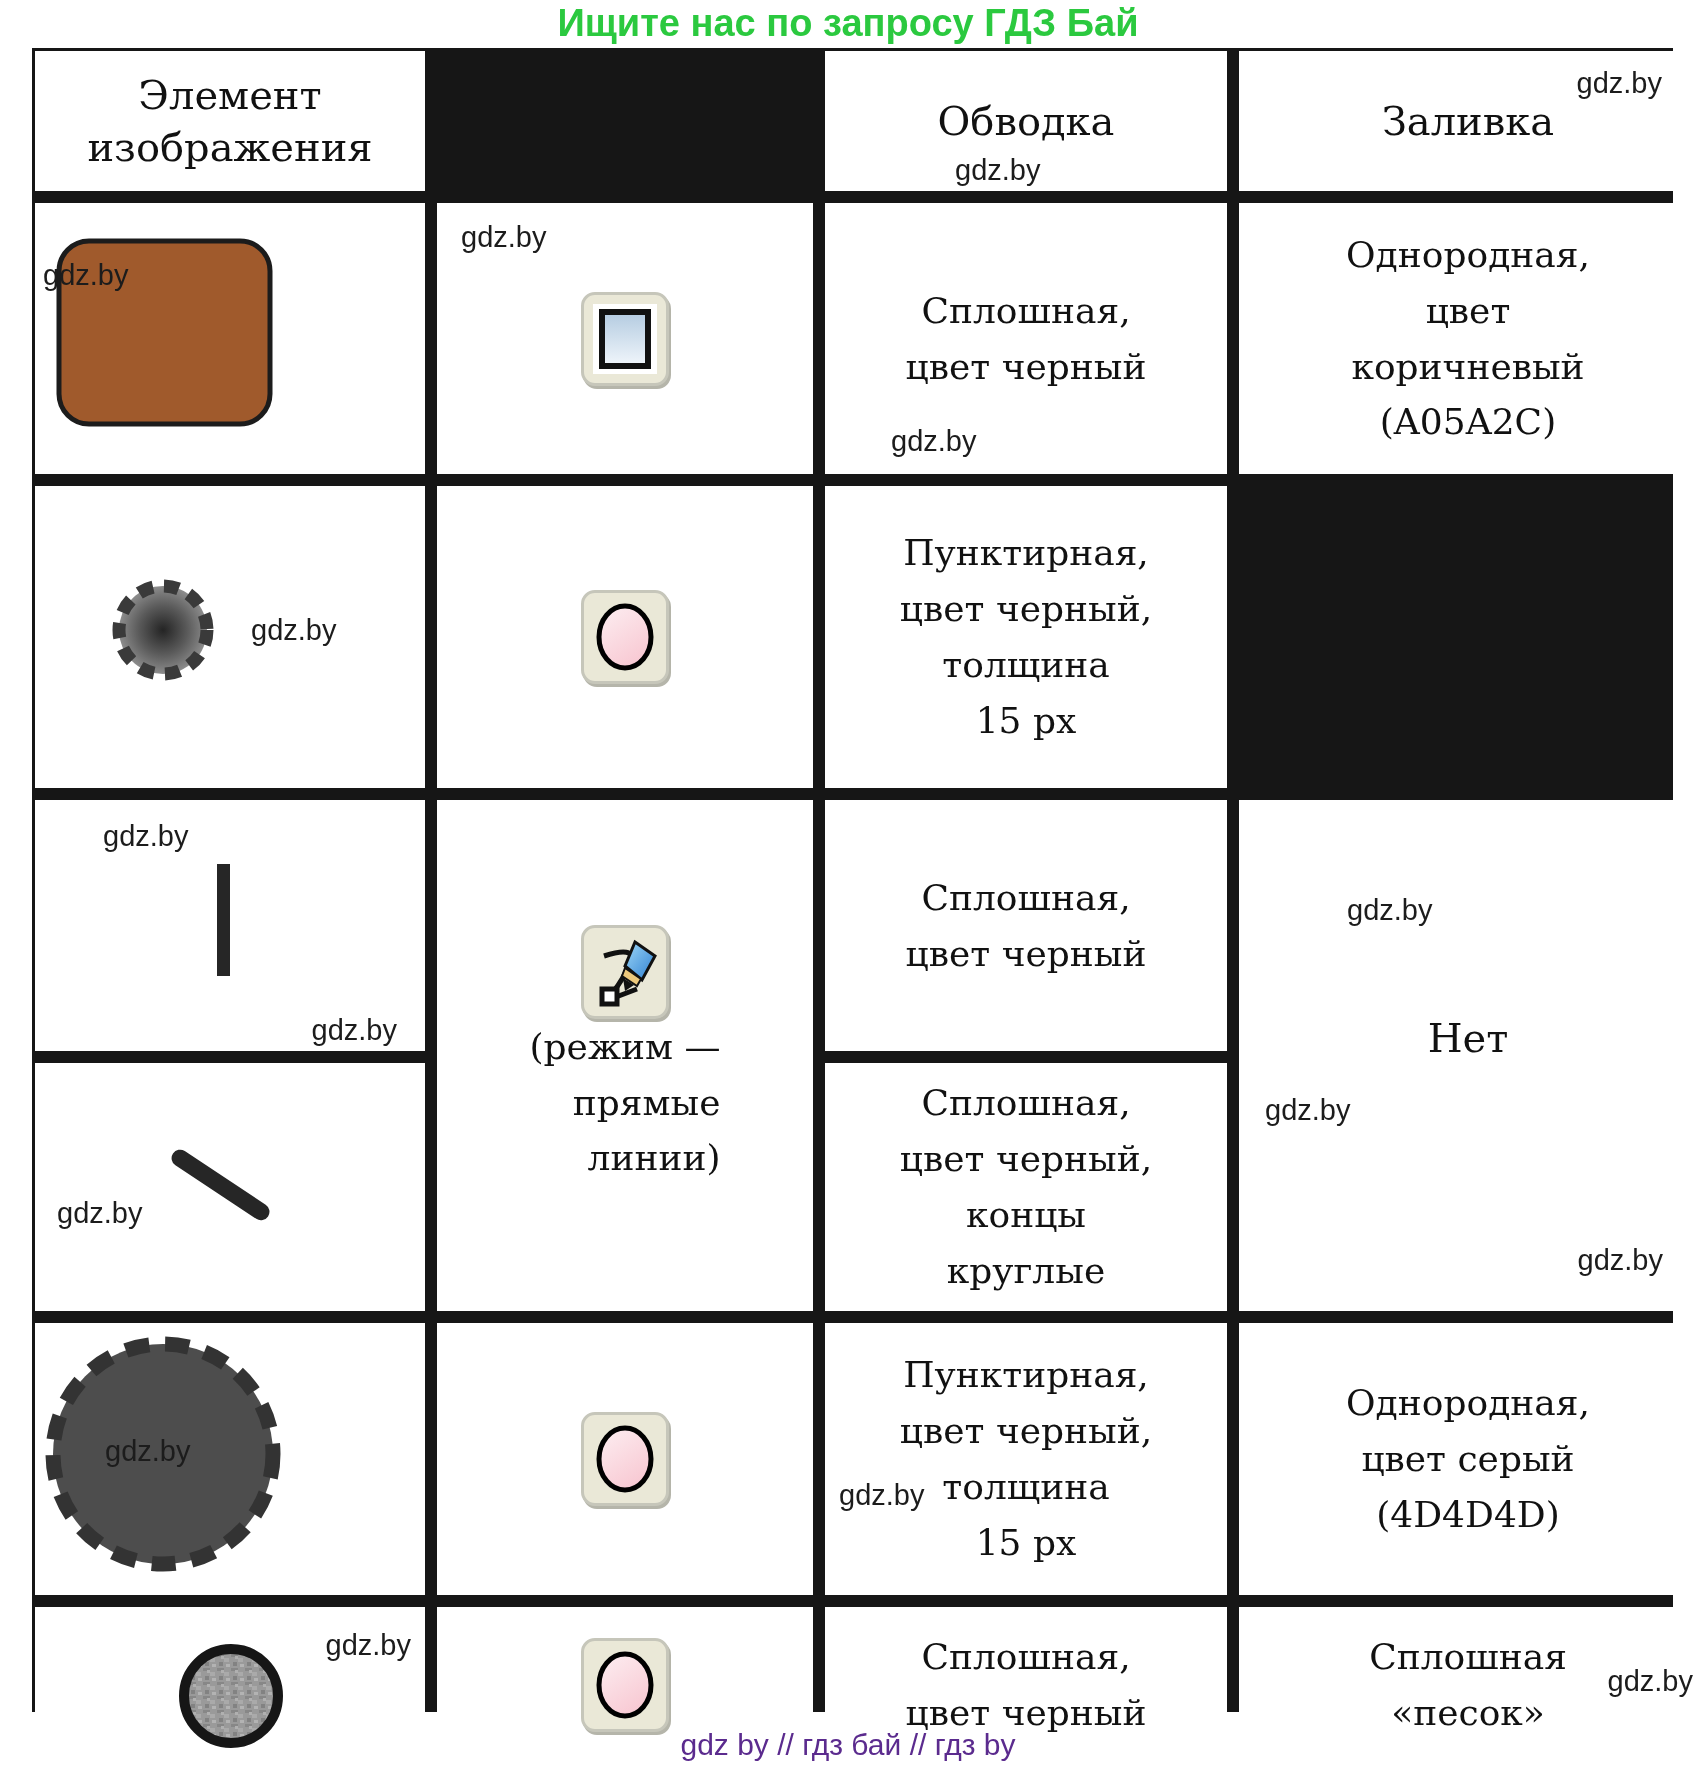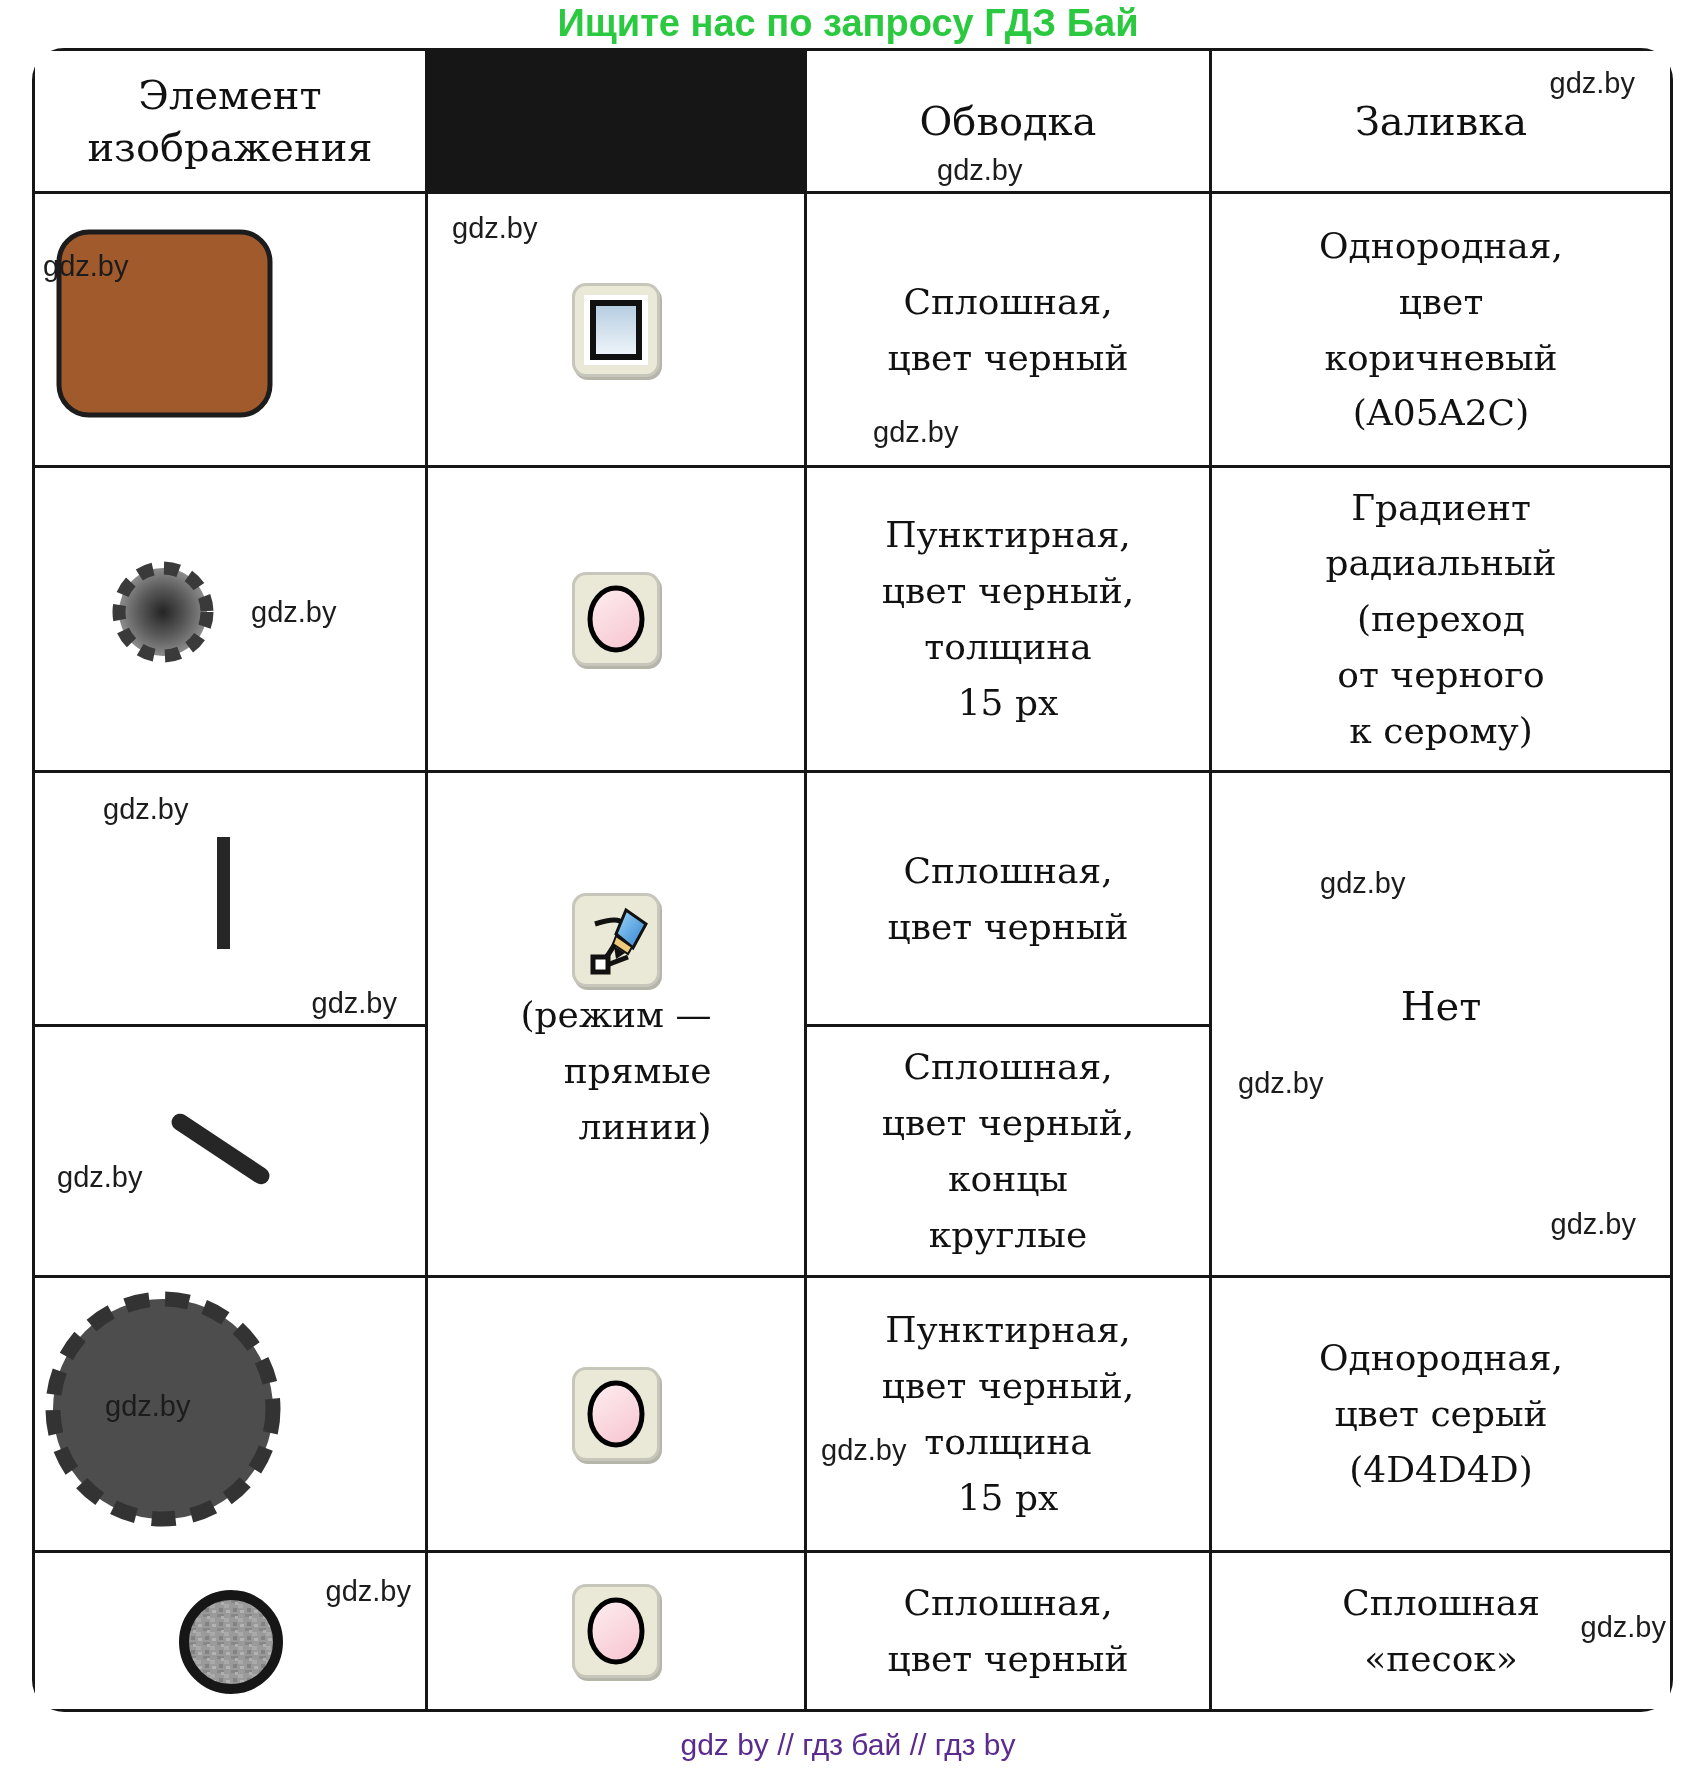--- a/index.html
+++ b/index.html
@@ -6,21 +6,21 @@
   .page{position:relative;width:1696px;height:1783px;background:#ffffff;overflow:hidden;
         font-family:"DejaVu Serif","Liberation Serif",serif;color:#111;}
   .banner{position:absolute;top:2px;left:0;width:100%;text-align:center;
           font-family:"Liberation Sans","DejaVu Sans",sans-serif;font-size:38px;font-weight:bold;}
   .footer{position:absolute;top:1728px;left:0;width:100%;text-align:center;
           font-family:"Liberation Sans","DejaVu Sans",sans-serif;font-size:30px;}
   .tbl{position:absolute;left:32px;top:48px;width:1641px;height:1664px;
        background:#161616;padding:3px;box-sizing:border-box;display:grid;
        grid-template-columns:390px 376px 402px 458px;
        grid-template-rows:140px 271px 302px 251px 248px 272px 156px;
-       gap:3px;border-radius:32px;}
+       gap:12px;}
   .cell{background:#fff;position:relative;display:flex;flex-direction:column;
         align-items:center;justify-content:center;text-align:center;
         font-size:36px;line-height:1.55;}
   .hdr{font-size:40px;line-height:1.3;}
   .pre{white-space:pre-line;}
   .wm{position:absolute;font-family:"Liberation Sans","DejaVu Sans",sans-serif;
       font-size:29px;line-height:1;color:#1c1c1c;white-space:nowrap;}
   .iconbtn{width:88px;height:94px;background:#eae8d7;border:3px solid #c6c6ba;
            border-radius:14px;box-shadow:2px 3px 0 #b5b5aa;display:flex;
            align-items:center;justify-content:center;box-sizing:border-box;}
@@ -115,25 +115,20 @@
       <div class="iconbtn">
         <svg width="64" height="72">
           <ellipse cx="32" cy="36" rx="26" ry="31" fill="url(#pinkGrad)" stroke="#000" stroke-width="5"></ellipse>
         </svg>
       </div>
     </div>
     <div class="cell pre" style="grid-area:3/3">Пунктирная,
 цвет черный,
 толщина
 15 px</div>
-    <div class="cell pre" style="grid-area:3/4">Градиент
-радиальный
-(переход
-от черного
-к серому)</div>
 
     <div class="cell" style="grid-area:4/1">
       <div class="vline"></div>
       <span class="wm" style="left:68px;top:22px">gdz.by</span>
       <span class="wm" style="right:28px;bottom:6px">gdz.by</span>
     </div>
     <div class="cell" style="grid-column:2;grid-row:4/6">
       <div class="iconbtn">
         <svg width="72" height="76">
           <path d="M15 22 Q46 12 42 27 Q34 46 24 58" fill="none" stroke="#111" stroke-width="5"></path>

